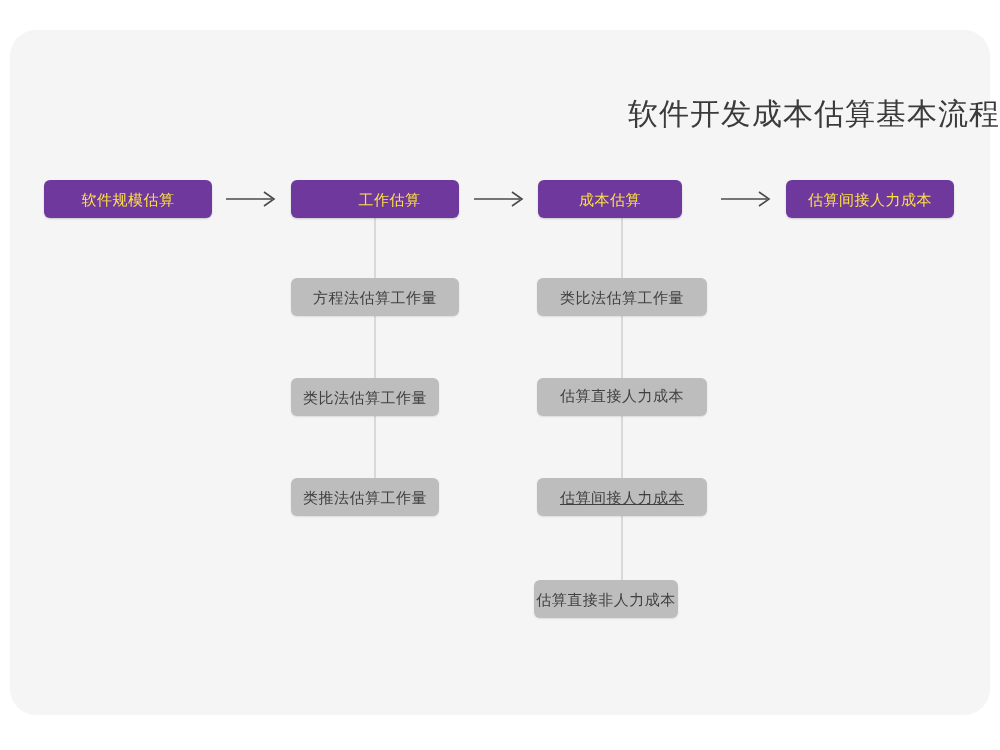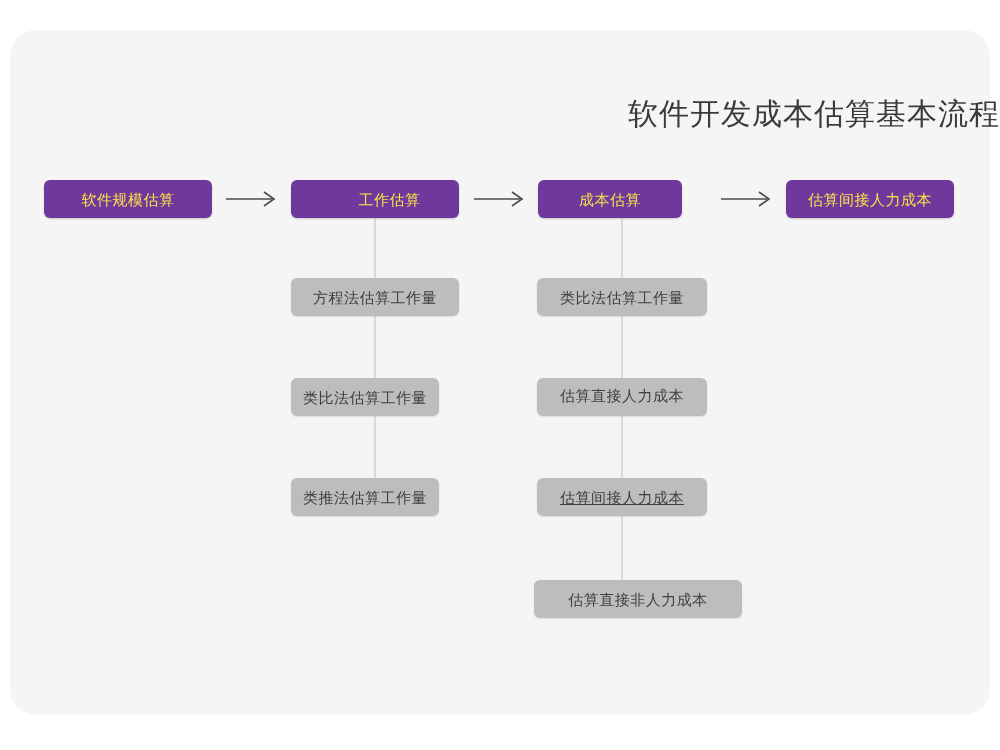--- a/index.html
+++ b/index.html
@@ -148,16 +148,16 @@
     <div class="node secondary" style="left:291px; top:378px; width:148px;">类比法估算工作量</div>
 
     <div class="node secondary" style="left:291px; top:478px; width:148px;">类推法估算工作量</div>
 
     <div class="node secondary" style="left:537px; top:278px; width:170px;">类比法估算工作量</div>
 
     <div class="node secondary" style="left:537px; top:378px; width:170px;font-family:Liberation Mono, monospace;">估算直接人力成本</div>
 
     <div class="node secondary" style="left:537px; top:478px; width:170px;text-decoration:underline;">估算间接人力成本</div>
 
-    <div class="node secondary" style="left:534px; top:580px; width:208px;">估算直接非人力成本</div>
+    <div class="node secondary" style="left:534px; top:580px; width:144px;">估算直接非人力成本</div>
 
   </div>
 </div>
 
 </body></html>

